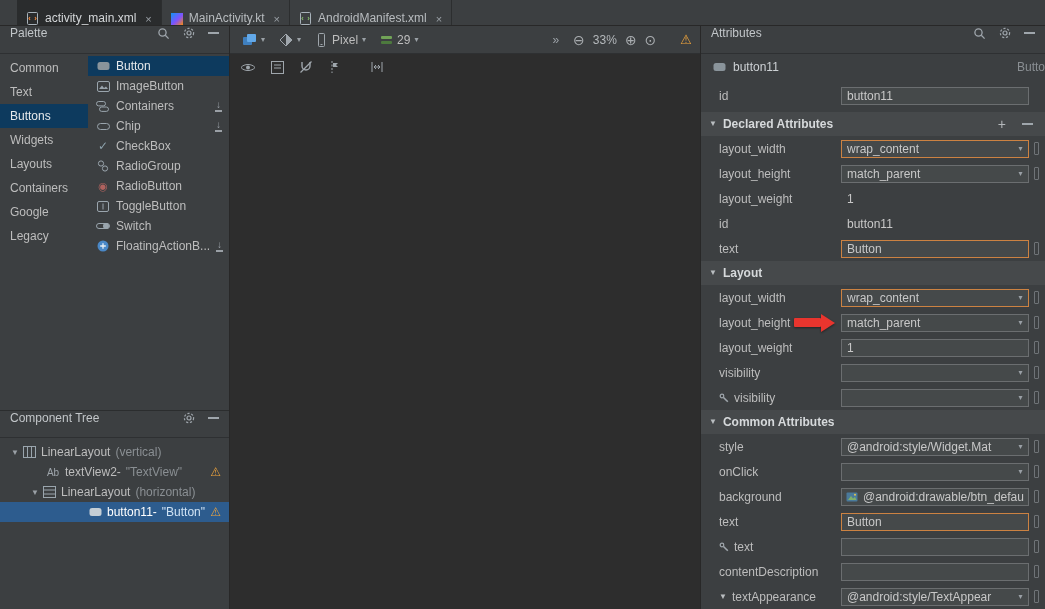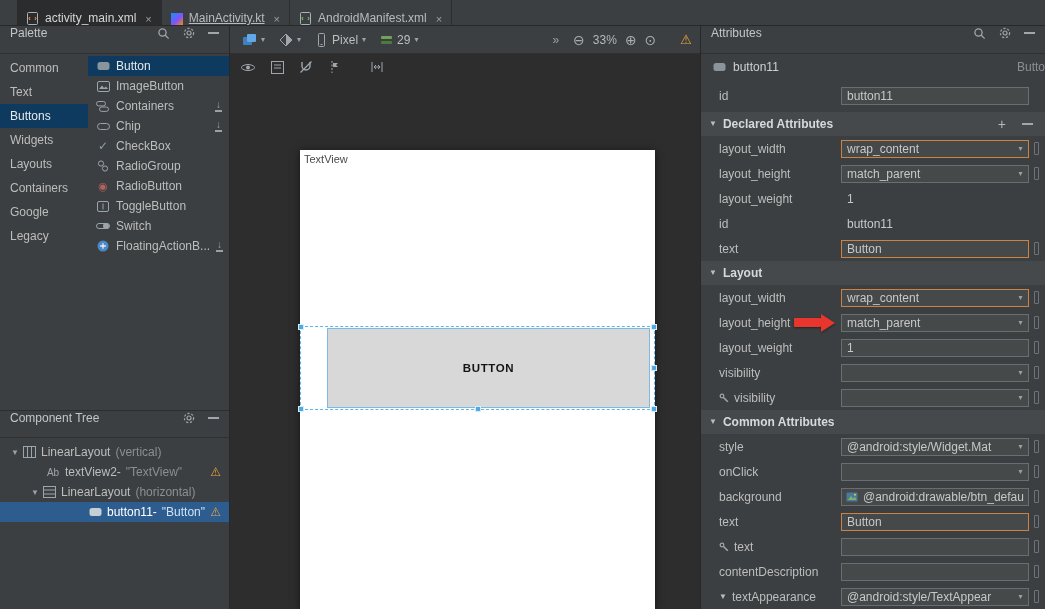--- a/index.html
+++ b/index.html
@@ -7,21 +7,21 @@
        font-family:"Liberation Sans","DejaVu Sans",sans-serif;font-size:12px;color:#bdbdbd}
   svg{display:block}
   .glyph{display:inline-block;line-height:1}
 
   
   .tabbar{position:absolute;left:0;top:0;width:1045px;height:26px;background:#3c3f41;
           border-bottom:1px solid #282828;display:flex;align-items:stretch;padding-left:17px}
   .tab{display:flex;align-items:flex-end;gap:6px;padding:0 9px;border-right:1px solid #2c2e2f;color:#b8bcbf;cursor:default}
   .tab.selected{background:#2a2c2d;color:#d4d7d9}
   .tab .tlabel{white-space:nowrap}
-  .tab .tlabel.u{text-decoration:underline}
+  .tab .tlabel.u{}
   .tab .close{color:#9aa0a6;font-size:11px;margin-left:3px}
   .kticon{width:12px;height:12px;background:linear-gradient(135deg,#1194f2 0%,#7f52ff 55%,#f88909 100%)}
 
   
   .panel-header{height:28px;display:flex;align-items:flex-start;padding:0 10px;background:#3c3f41;
                 border-bottom:1px solid #2e3032}
   .ph-title{color:#c2c6c9}
   .ph-icons{margin-left:auto;display:flex;align-items:center;gap:12px}
   .minusbar{width:11px;height:2px;background:#9fa6ac}
 
@@ -387,32 +387,20 @@
       <span class="glyph" style="font-size:13px"></span>
       <span>
           <svg width="14" height="12" viewBox="0 0 14 12">
             <line x1="2" y1="1" x2="2" y2="11" stroke="#9fa6ac"></line>
             <line x1="12" y1="1" x2="12" y2="11" stroke="#9fa6ac"></line>
             <path d="M4 6 H10 M6 4 L4 6 L6 8 M8 4 L10 6 L8 8" fill="none" stroke="#9fa6ac"></path>
           </svg>
         </span>
     </div>
 
-    <div class="artboard">
-      <div class="tv-label">TextView</div>
-      <div class="selection">
-        <div class="button-widget">BUTTON</div>
-        <span class="h h-tl"></span>
-        <span class="h h-tr"></span>
-        <span class="h h-bl"></span>
-        <span class="h h-br"></span>
-        <span class="h h-r"></span>
-        <span class="h h-b"></span>
-      </div>
-    </div>
   </div>
 </div>
 
 <div class="right-panel">
   <div class="panel-header">
     <span class="ph-title">Attributes</span>
     <span class="ph-icons">
       <span>
           <svg width="13" height="13" viewBox="0 0 13 13">
             <circle cx="5.5" cy="5.5" r="3.6" fill="none" stroke="#9fa6ac" stroke-width="1.3"></circle>

